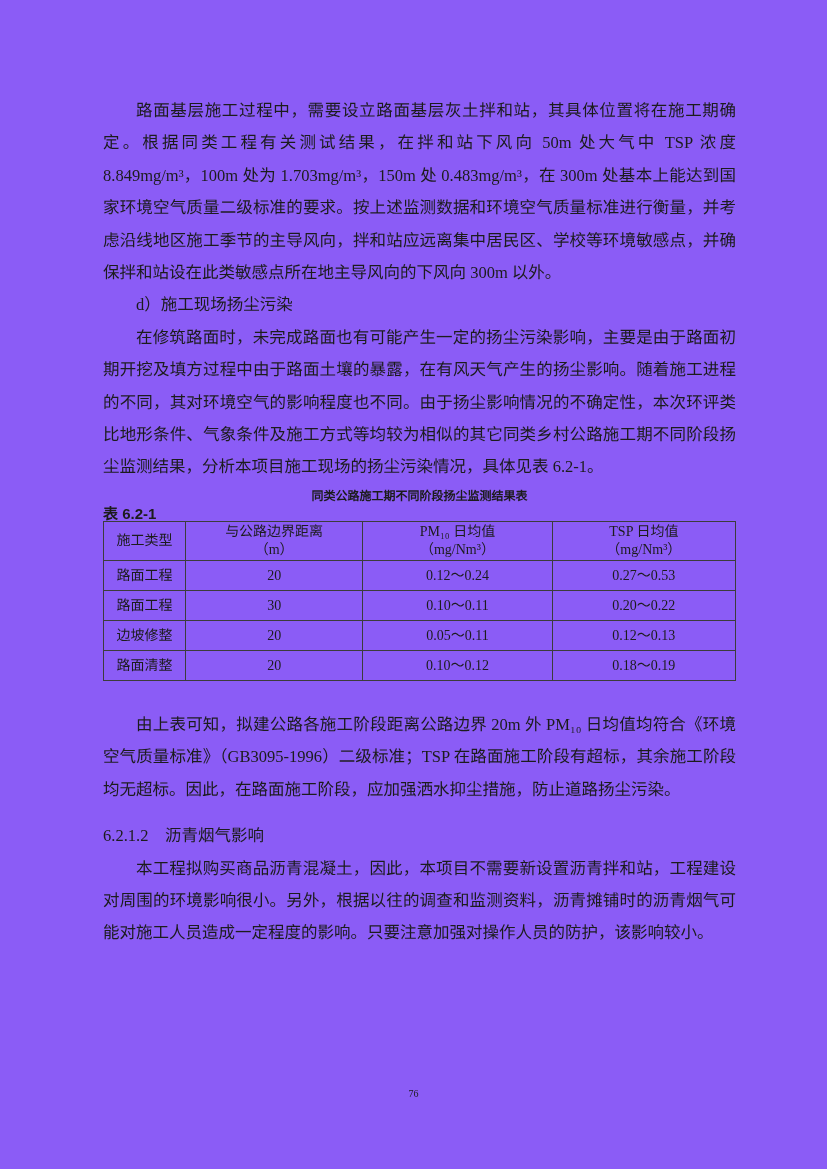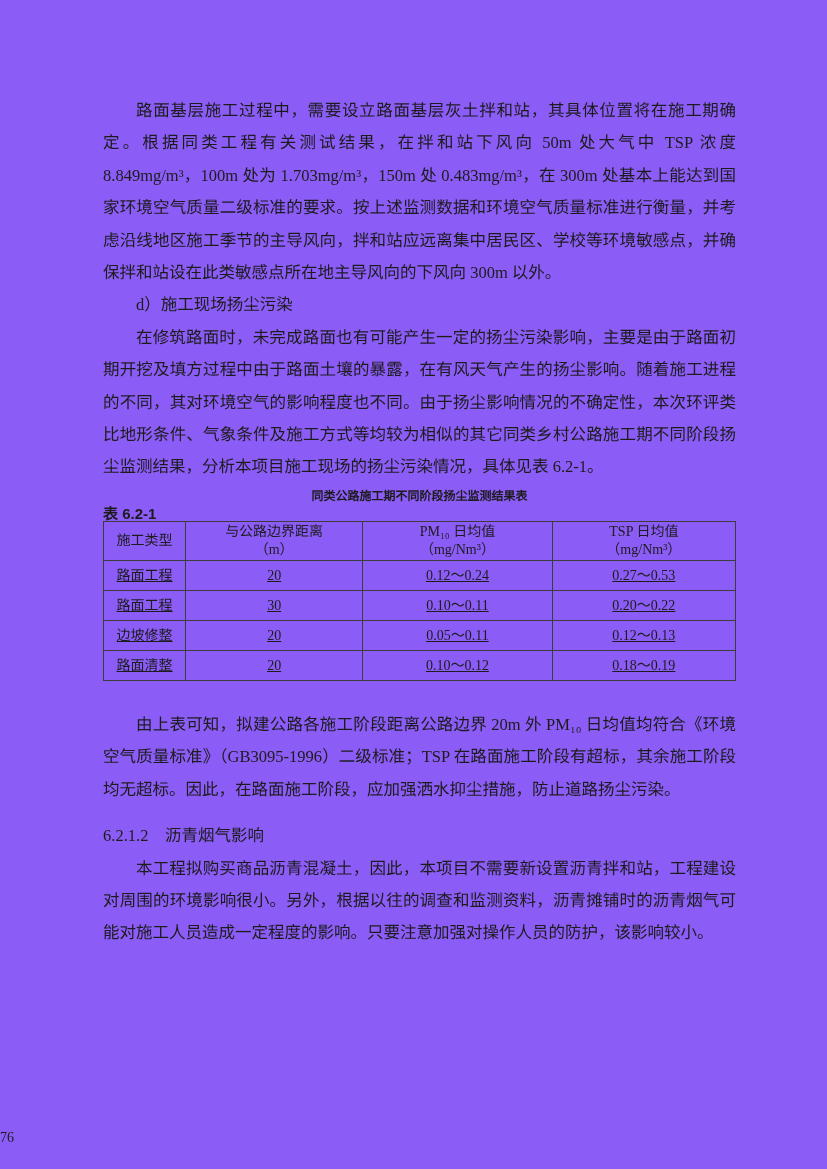--- a/index.html
+++ b/index.html
@@ -73,38 +73,38 @@
     font-weight: normal;
     font-size: 14px;
     line-height: 18px;
     height: 38px;
     white-space: pre-line;
   }
   table.data-table td {
     font-size: 14px;
     height: 29px;
     line-height: 29px;
-    text-decoration: underline;
   }
   p.after-table {
     margin-top: 28px;
   }
   h3.section-heading {
     margin: 14px 0 0 0;
     font-size: 16.5px;
     font-weight: normal;
     line-height: 32.4px;
     text-indent: 0;
   }
   .page-number {
     position: absolute;
-    top: 1130px;
+    top: 1088px;
     left: 0;
     width: 100%;
-    font-size: 14px;
+    text-align: center;
+    font-size: 10px;
     color: #1c1c1c;
   }
 </style>
 </head>
 <body>
 
 <div class="page">
   <main class="content">
 
     <p class="body">路面基层施工过程中，需要设立路面基层灰土拌和站，其具体位置将在施工期确定。根据同类工程有关测试结果，在拌和站下风向 50m 处大气中 TSP 浓度 8.849mg/m³，100m 处为 1.703mg/m³，150m 处 0.483mg/m³，在 300m 处基本上能达到国家环境空气质量二级标准的要求。按上述监测数据和环境空气质量标准进行衡量，并考虑沿线地区施工季节的主导风向，拌和站应远离集中居民区、学校等环境敏感点，并确保拌和站设在此类敏感点所在地主导风向的下风向 300m 以外。</p>

